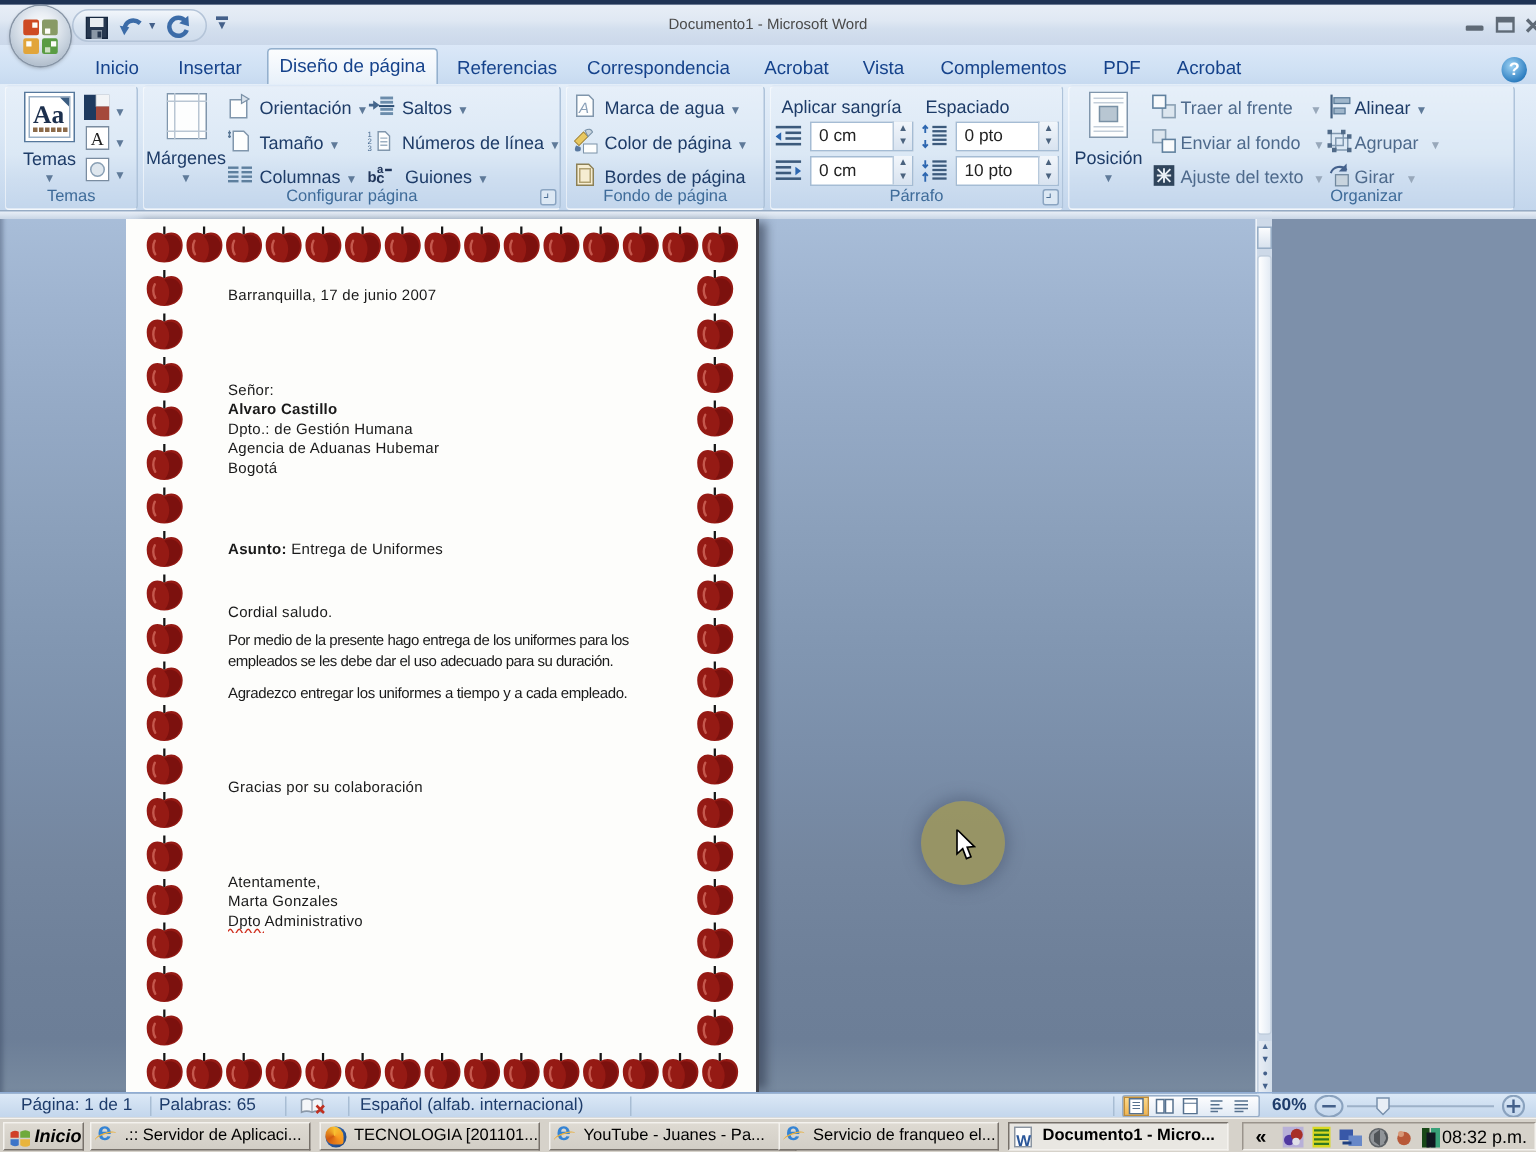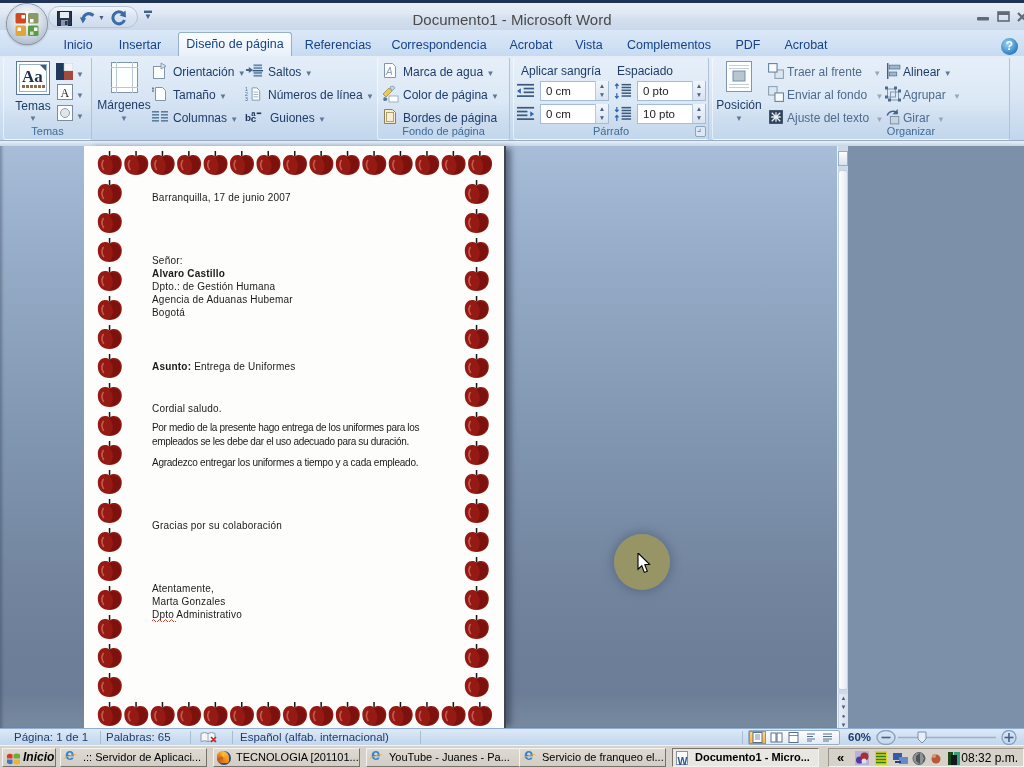--- a/index.html
+++ b/index.html
@@ -2,21 +2,21 @@
 <html><head>
 <meta charset="utf-8">
 <style>
 * { margin:0; padding:0; box-sizing:border-box; }
 body { font-family:"Liberation Sans", sans-serif; }
 #screen { position:relative; width:1024px; height:768px; overflow:hidden; background:#7d90aa; }
 
 #titlebar { position:absolute; left:0; top:0; width:1024px; height:30px;
   background:linear-gradient(180deg,#e8eef6 0%,#dfe8f3 40%,#d3dfee 60%,#cbd8ea 100%);
   border-top:3px solid #1f3354; }
-#title { position:absolute; left:0; right:0; top:8px; text-align:center; font-size:15px; color:#4a4a4a; }
+#title { position:absolute; left:0; right:0; top:8px; text-align:center; font-size:10px; color:#4a4a4a; }
 .qat { position:absolute; left:48px; top:3px; width:90px; height:22px; border-radius:11px;
   background:linear-gradient(180deg,#f2f6fb,#d9e4f1 50%,#cfdcec); border:1px solid #b4c4d8; }
 .qat2 { position:absolute; left:139px; top:3px; width:18px; height:22px; border-radius:4px; }
 .winbtns { position:absolute; right:-5px; top:8px; width:52px; height:14px; color:#5a6470; font-size:12px; }
 
 #officebtn { position:absolute; left:7px; top:4px; width:40px; height:40px; border-radius:50%; z-index:30;
   background:radial-gradient(circle at 50% 35%,#fdfefe 0%,#e8edf3 30%,#c7d2de 60%,#9aa8b8 100%);
   box-shadow:0 0 0 1px #8795a6, 0 1px 3px rgba(0,0,0,0.35); }
 
 #tabrow { position:absolute; left:0; top:30px; width:1024px; height:26px;
@@ -141,20 +141,24 @@
     <div class="tab" style="left:566px;width:46px;">Vista</div>
     <div class="tab" style="left:620px;width:98px;">Complementos</div>
     <div class="tab" style="left:726px;width:44px;">PDF</div>
     <div class="tab" style="left:776px;width:60px;">Acrobat</div>
   </div>
   <div id="helpbtn">?</div>
 
   <div id="ribbon">
     <div class="rgroup" style="left:3px;width:89px;">
       <div class="glabel">Temas</div>
+    </div>
+    <div class="rgroup" style="left:95px;width:279px;">
+      <div class="glabel">Configurar página</div>
+        <div class="dlauncher"></div>
     </div>
     <div class="rgroup" style="left:377px;width:133px;">
       <div class="glabel">Fondo de página</div>
     </div>
     <div class="rgroup" style="left:513px;width:196px;">
       <div class="glabel">Párrafo</div>
         <div class="dlauncher"></div>
     </div>
     <div class="rgroup" style="left:712px;width:298px;">
       <div class="glabel" style="text-align:center;padding-left:100px;">Organizar</div>

